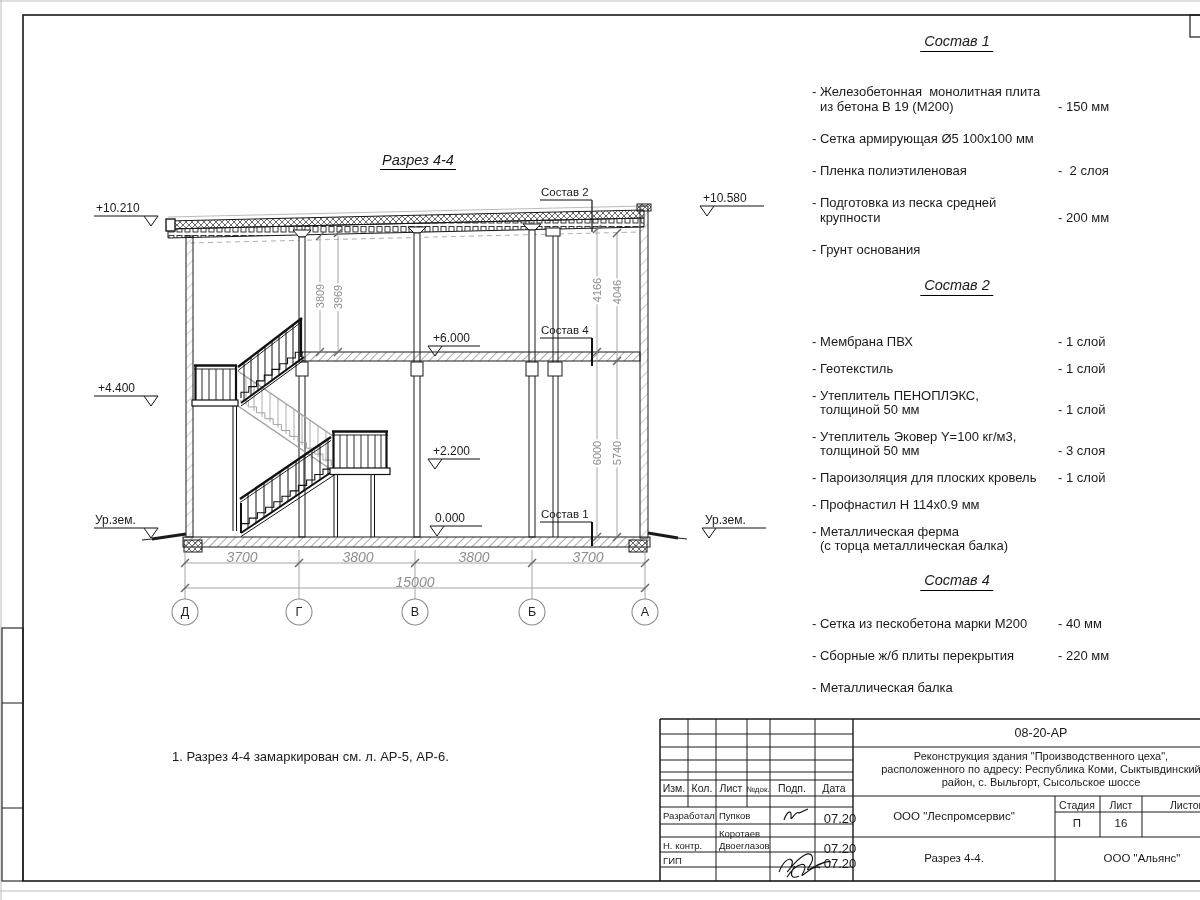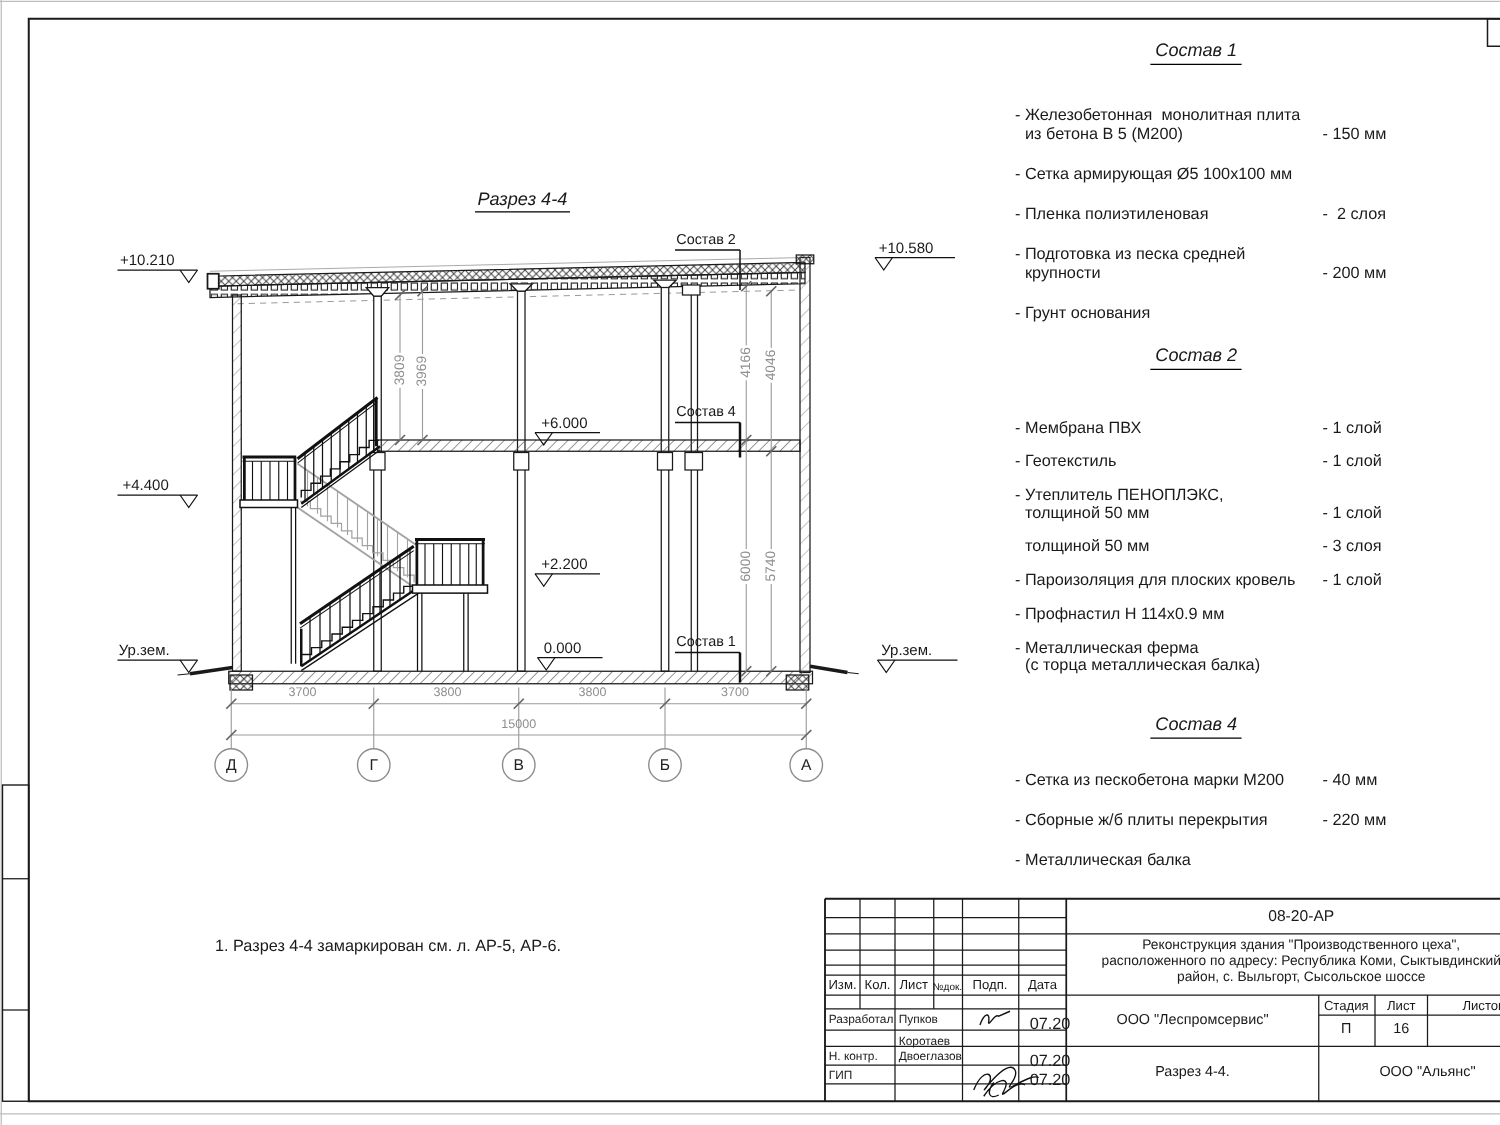--- a/index.html
+++ b/index.html
@@ -3,21 +3,21 @@
 <meta charset="utf-8">
 <style>
   html,body{margin:0;padding:0;}
   body{width:1200px;height:900px;overflow:hidden;background:#fff;position:relative;
        font-family:"Liberation Sans", sans-serif;color:#1a1a1a;}
   svg{position:absolute;left:0;top:0;}
   .t{position:absolute;white-space:pre;}
   .dtitle{font-size:14.5px;font-style:italic;border-bottom:1.2px solid #000;padding:0 2px 1px 2px;}
   .elev{font-size:12px;}
   .lead{font-size:11.5px;}
-  .hd{font-size:10px;color:#8f8f8f;transform:translateX(-50%);}
+  .hd{font-size:14px;color:#8f8f8f;transform:translateX(-50%);font-style:italic;}
   .vd{font-size:11px;color:#8f8f8f;background:#fff;padding:0 2px;
       transform:translate(-50%,-50%) rotate(-90deg);}
   .ax{font-size:12.5px;color:#222;transform:translate(-50%,-50%);}
   .note{font-size:13px;}
   .comph{font-size:14.5px;font-style:italic;border-bottom:1.2px solid #000;
          padding:0 4px 2px 4px;transform:translateX(-50%);}
   .comp{position:absolute;left:812px;width:345px;font-size:13px;}
   .c14 .ci{position:relative;margin-bottom:17px;line-height:15px;}
   .c2 .ci{position:relative;margin-bottom:13px;line-height:14px;}
   .ci .l{white-space:pre;}
@@ -285,21 +285,21 @@
 <span class="t ax" style="left:415px;top:612px;">В</span>
 <span class="t ax" style="left:532px;top:612px;">Б</span>
 <span class="t ax" style="left:645px;top:612px;">А</span>
 
 <span class="t note" style="left:172px;top:749px;">1. Разрез 4-4 замаркирован см. л. АР-5, АР-6.</span>
 
 <span class="t comph" style="left:957px;top:33px;">Состав 1</span>
 <div class="comp c14" style="top:84px;">
   <div class="ci">
       <div class="l">- Железобетонная  монолитная плита</div>
-      <div class="l l2">из бетона В 5 (М200)</div>
+      <div class="l l2">из бетона В 19 (М200)</div>
       <span class="v">- 150 мм</span>
     </div>
   <div class="ci">
       <div class="l">- Сетка армирующая Ø5 100х100 мм</div>
     </div>
   <div class="ci">
       <div class="l">- Пленка полиэтиленовая</div>
       <span class="v">-  2 слоя</span>
     </div>
   <div class="ci">
@@ -321,20 +321,21 @@
   <div class="ci">
       <div class="l">- Геотекстиль</div>
       <span class="v">- 1 слой</span>
     </div>
   <div class="ci">
       <div class="l">- Утеплитель ПЕНОПЛЭКС,</div>
       <div class="l l2">толщиной 50 мм</div>
       <span class="v">- 1 слой</span>
     </div>
   <div class="ci">
+      <div class="l">- Утеплитель Эковер Y=100 кг/м3,</div>
       <div class="l l2">толщиной 50 мм</div>
       <span class="v">- 3 слоя</span>
     </div>
   <div class="ci">
       <div class="l">- Пароизоляция для плоских кровель</div>
       <span class="v">- 1 слой</span>
     </div>
   <div class="ci">
       <div class="l">- Профнастил Н 114х0.9 мм</div>
     </div>

